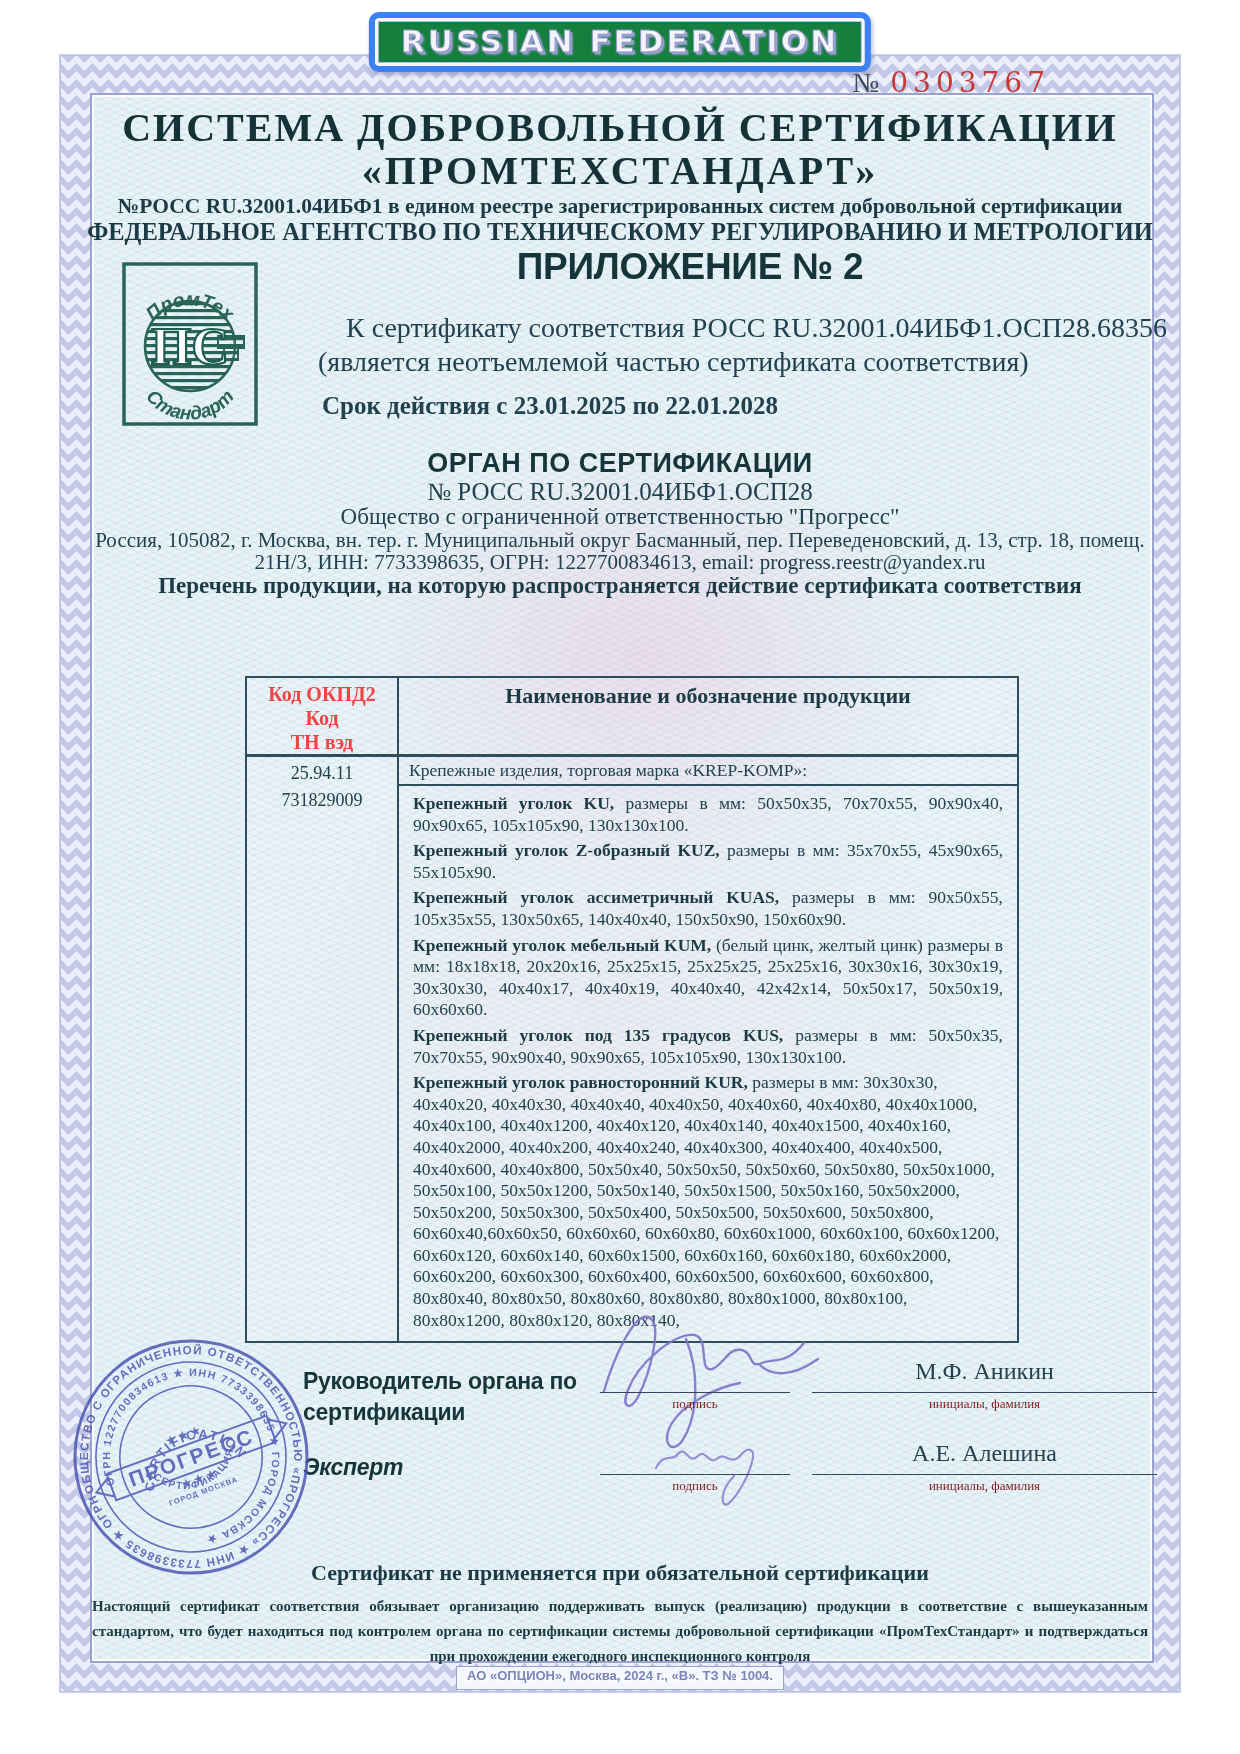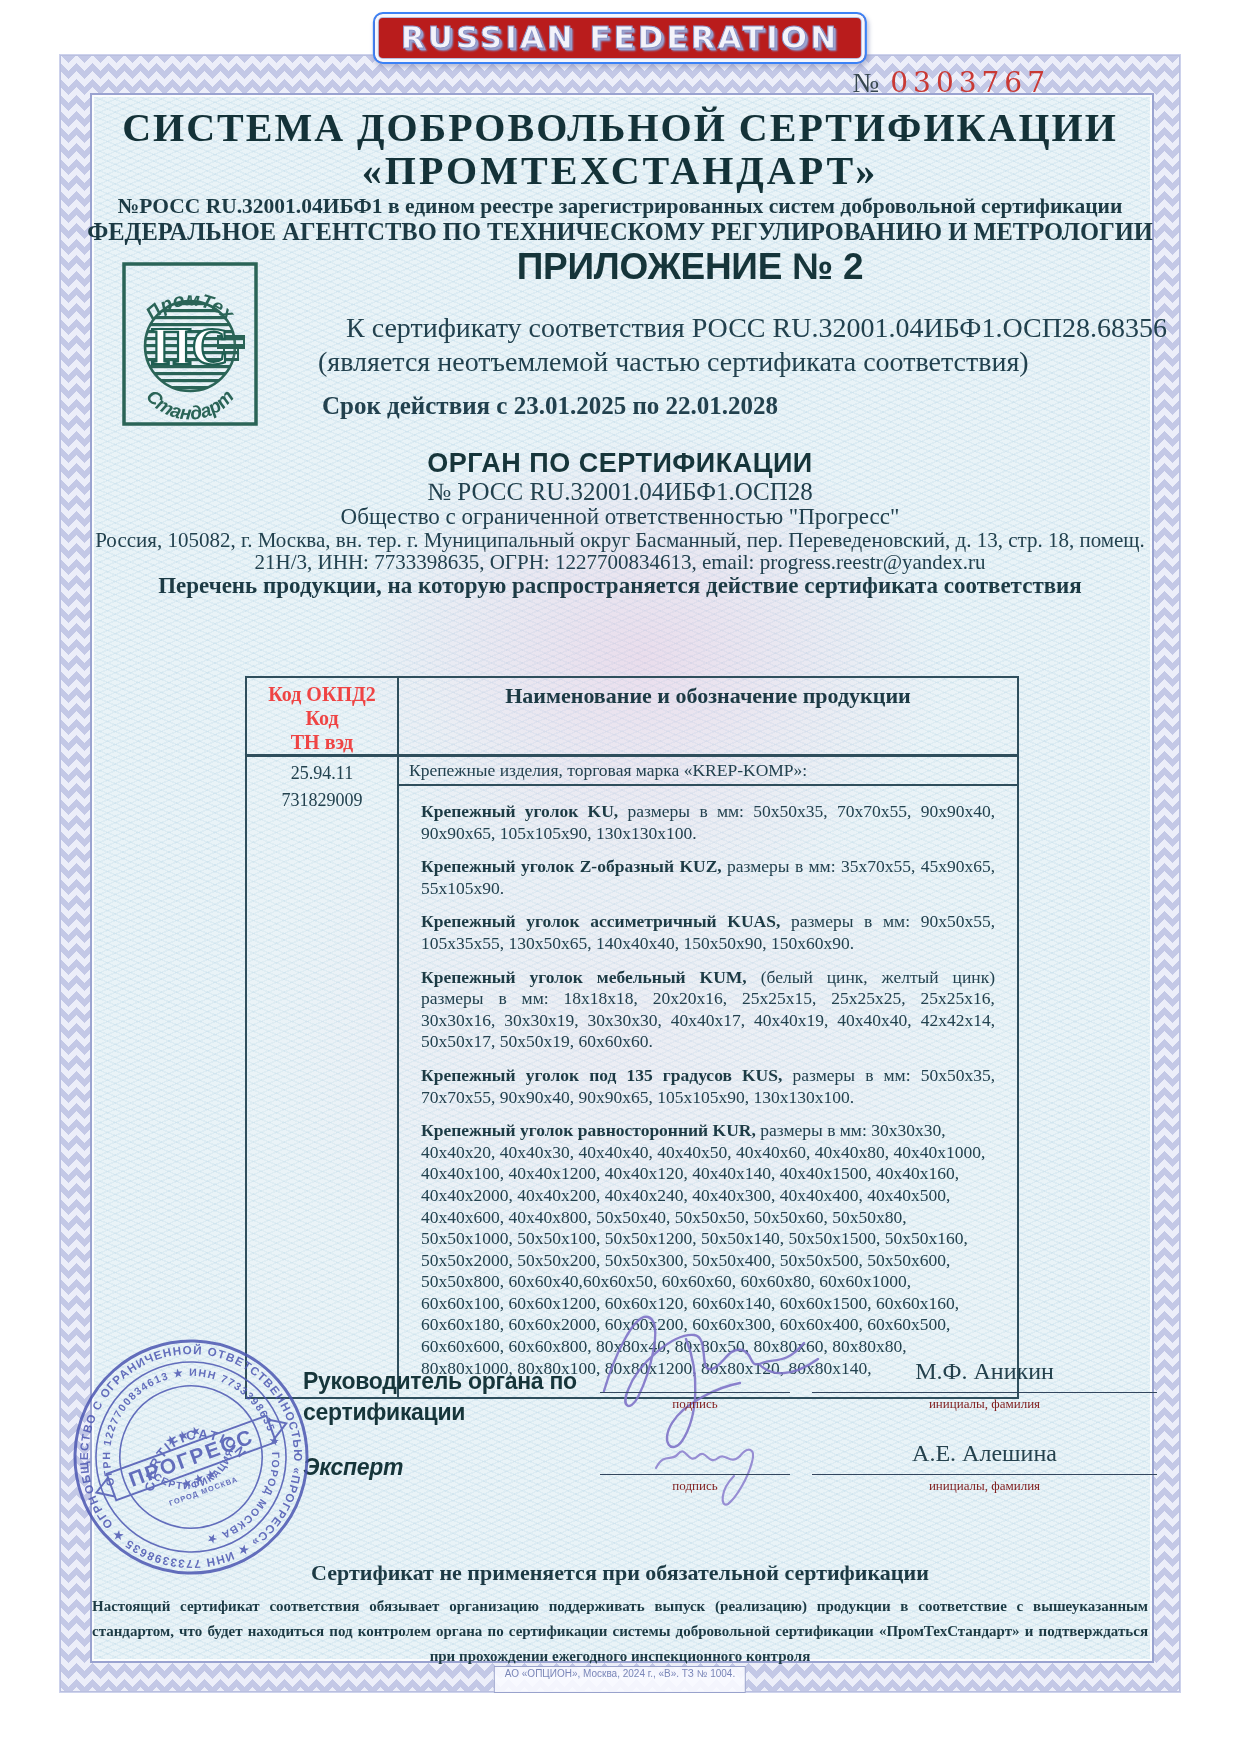--- a/index.html
+++ b/index.html
@@ -19,22 +19,22 @@
     border:2px solid #9aa3d0;box-shadow:inset 0 0 0 2px rgba(255,255,255,.85);
     background-color:#e9f3f7;
     background-image:
       radial-gradient(ellipse 430px 330px at 52% 36%,rgba(236,170,210,.30),rgba(236,170,210,0) 70%),
       radial-gradient(ellipse 520px 430px at 50% 60%,rgba(243,205,228,.20),rgba(243,205,228,0) 70%),
       repeating-linear-gradient(23deg,rgba(90,160,200,.085) 0 1.5px,transparent 1.5px 6px),
       repeating-linear-gradient(-23deg,rgba(90,160,200,.085) 0 1.5px,transparent 1.5px 6px);}
   .abs{position:absolute;}
   .ctr{left:0;width:100%;text-align:center;}
   
-  .plaque{top:12px;left:50%;transform:translateX(-50%);background:#b91c1c;
-    border:2px solid #3b82f6;border-radius:10px;padding:5px 26px 7px;
+  .plaque{top:12px;left:50%;transform:translateX(-50%);background:#15803d;
+    border:6px solid #3b82f6;border-radius:10px;padding:5px 26px 7px;
     box-shadow:inset 0 0 0 3px #f6f7fc,inset 0 0 0 4px #b7bdde,2px 3px 4px rgba(120,126,170,.45);z-index:5;}
   .plaque-text{font-family:"DejaVu Sans",sans-serif;font-weight:bold;font-size:31px;letter-spacing:3px;
     color:#f3f3fa;-webkit-text-stroke:1px #8a92c4;text-shadow:2px 2px 0 #9ba3cf,3px 3px 2px #8a92c4;}
   .cert-no{top:66px;right:190px;font-size:28px;letter-spacing:2px;color:#37474f;}
   .cert-no .digits{color:#c93934;font-family:"DejaVu Serif",serif;letter-spacing:5px;}
   .h1{top:104px;font-size:40px;font-weight:bold;letter-spacing:2px;color:#143238;}
   .h2{top:147px;font-size:40px;font-weight:bold;letter-spacing:3px;color:#143238;}
   .registry{top:194px;font-size:21.5px;font-weight:bold;color:#1c3a44;}
   .agency{top:218px;font-size:24.5px;font-weight:bold;color:#1c3a44;}
   .sans-head{font-family:"Liberation Sans",sans-serif;font-weight:bold;color:#16353a;letter-spacing:-0.3px;}
@@ -51,21 +51,21 @@
   .table{top:676px;left:245px;width:770px;border:2px solid #2f4e5c;background:rgba(255,255,255,.06);}
   .t-row{display:flex;}
   .t-col1{width:150px;border-right:2px solid #2f4e5c;text-align:center;flex:none;}
   .t-col2{flex:1;min-width:0;}
   .t-head{border-bottom:3px solid #2f4e5c;}
   .t-head .t-col1{font-weight:bold;font-size:20px;line-height:24px;padding-top:4px;color:#ef4444;}
   .t-h2{font-weight:bold;font-size:22px;text-align:center;padding-top:5px;color:#1c3a44;}
   .codes{font-size:18px;line-height:27px;padding-top:3px;}
   .intro{font-size:17.5px;line-height:22px;padding:2px 10px 3px;border-bottom:2px solid #2f4e5c;}
   .paras{padding:3px 10px 6px;}
-  .paras p{margin:12px;font-size:17.5px;line-height:21.6px;text-align:justify;}
+  .paras p{margin:4px;font-size:17.5px;line-height:21.6px;text-align:justify;}
   .paras p.left{text-align:left;}
   .paras b{color:#1c3a44;}
   
   .role{left:303px;width:355px;font-size:23px;line-height:31px;}
   .role1{top:1366px;}
   .role2{top:1452px;font-style:italic;}
   .sig-line{border-top:1.5px solid #33465e;height:0;}
   .l-sign1{top:1392px;left:600px;width:190px;}
   .l-name1{top:1392px;left:812px;width:345px;}
   .l-sign2{top:1474px;left:600px;width:190px;}
@@ -78,22 +78,22 @@
   .sig-name{left:812px;width:345px;text-align:center;font-size:24px;color:#24414d;}
   .n1{top:1358px;} .n2{top:1440px;}
   .signature{pointer-events:none;}
   .sig1{top:1295px;left:590px;} .sig2{top:1432px;left:648px;}
   
   .stamp{top:1332px;left:66px;width:250px;height:250px;transform:rotate(-20deg);opacity:.85;}
   .not-mandatory{top:1560px;font-size:22px;font-weight:bold;color:#1c3a44;}
   .obligation{top:1594px;left:92px;width:1056px;font-size:15px;font-weight:bold;line-height:25px;
     text-align:justify;text-align-last:center;color:#1c3a44;}
   .footer-box{top:1666px;left:50%;transform:translateX(-50%);background:rgba(250,250,255,.9);
-    border:1px solid #99a2cc;padding:1px 10px 13px;font-family:"Liberation Sans",sans-serif;
-    font-size:10px;color:#7a86b8;z-index:6;white-space:nowrap;}
+    border:1px solid #99a2cc;padding:1px 10px 6px;font-family:"Liberation Sans",sans-serif;
+    font-size:13px;color:#7a86b8;z-index:6;white-space:nowrap;font-weight:bold;}
 </style>
 </head>
 <body>
 
 <div class="page">
 
   <div class="band"></div>
   <div class="panel"></div>
 
   <div class="abs plaque">

